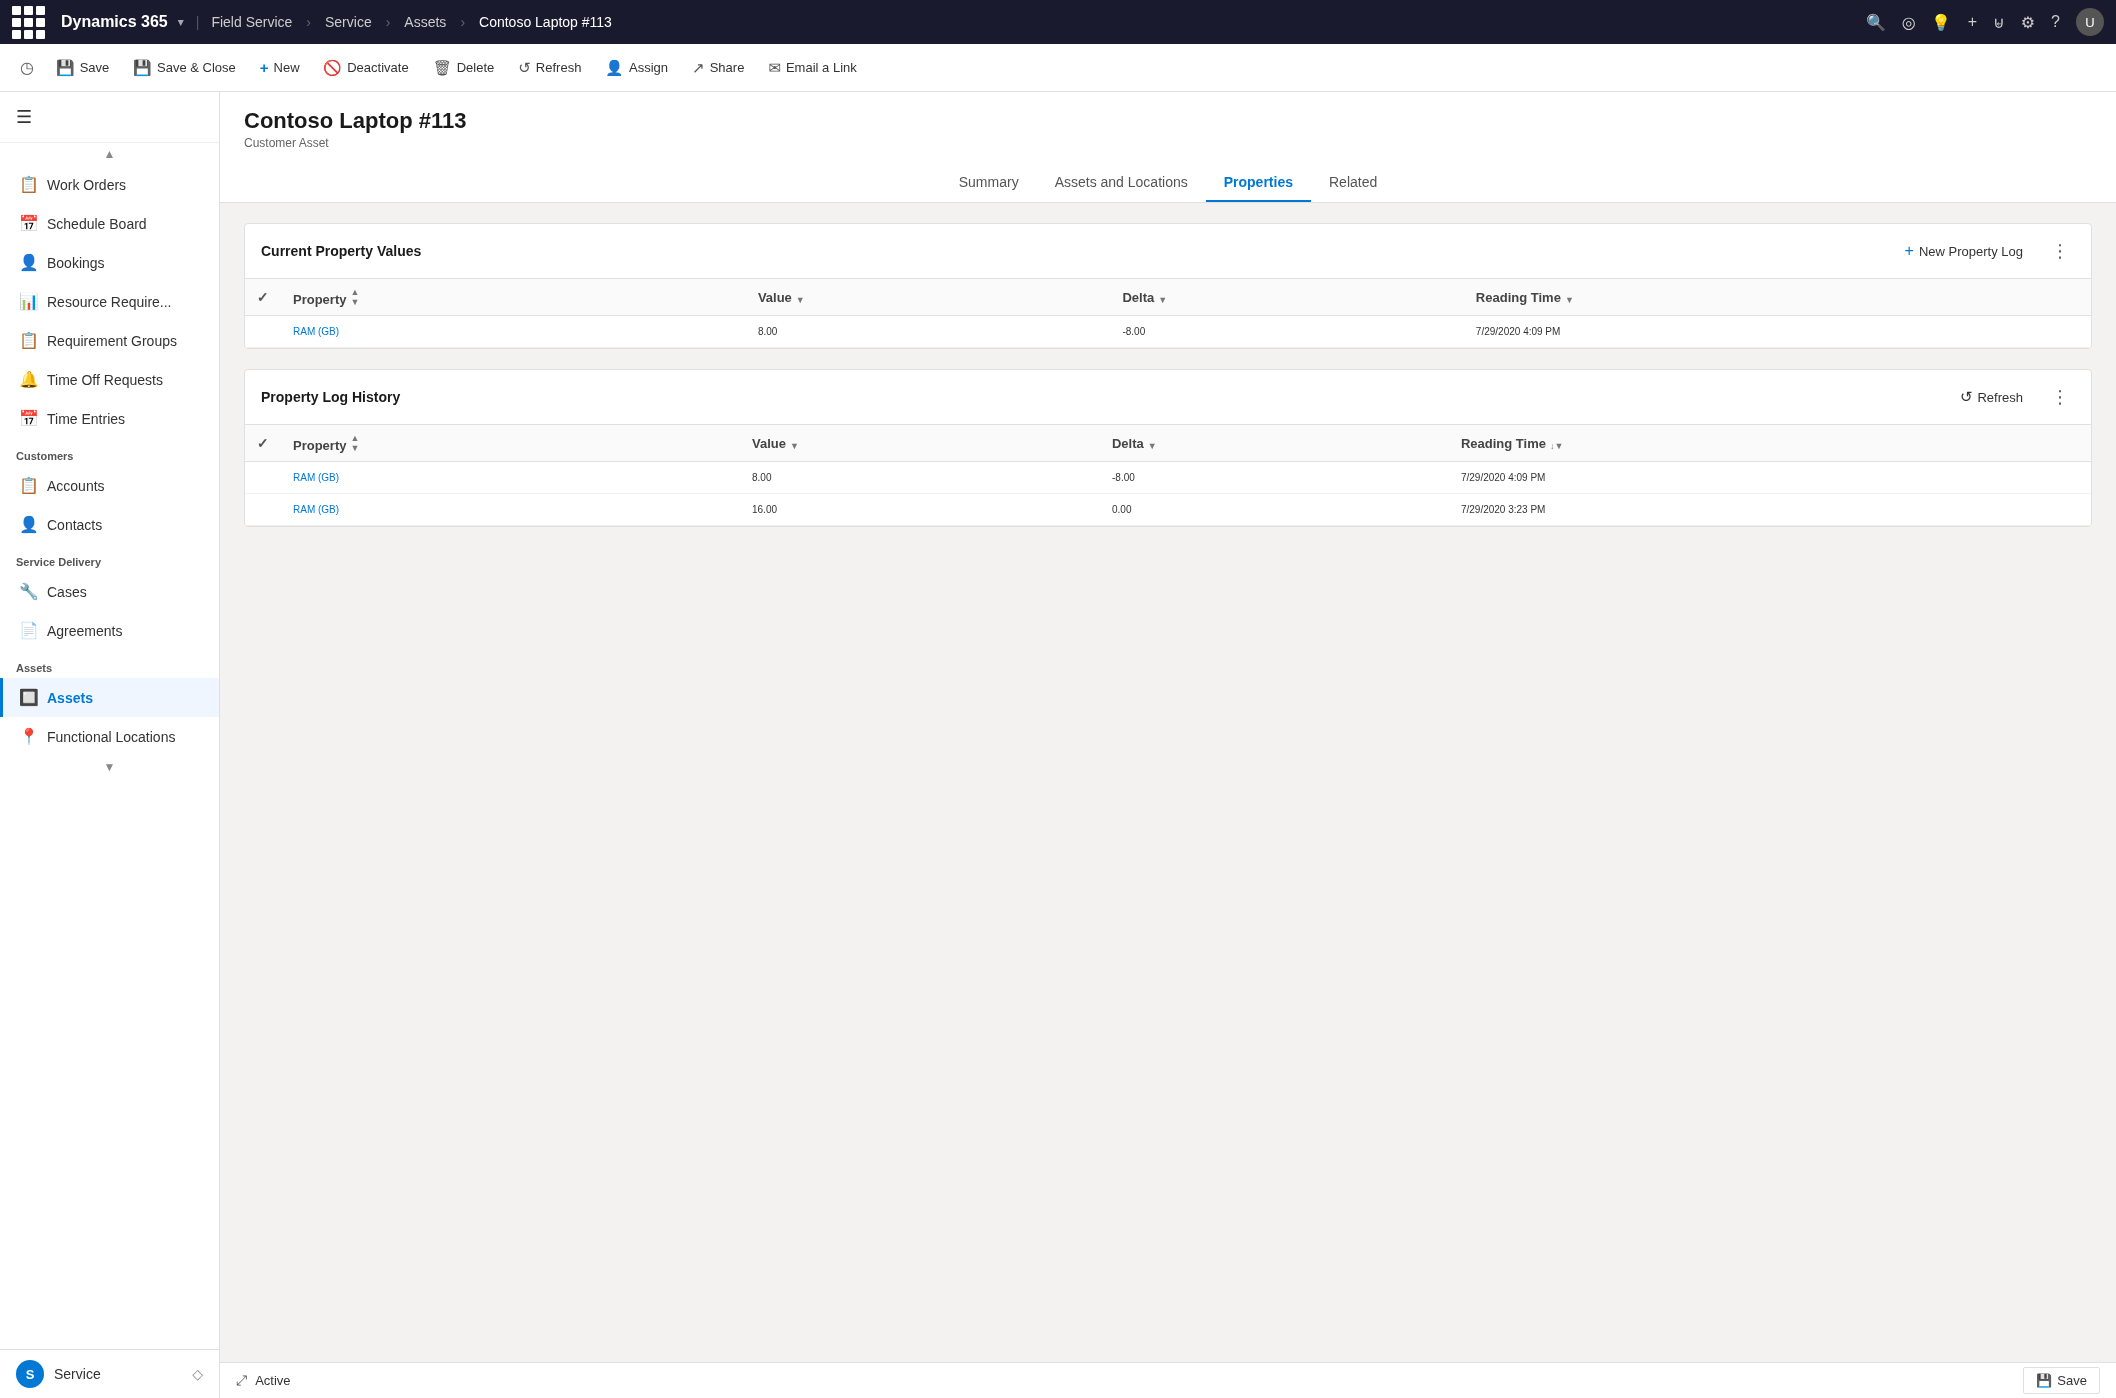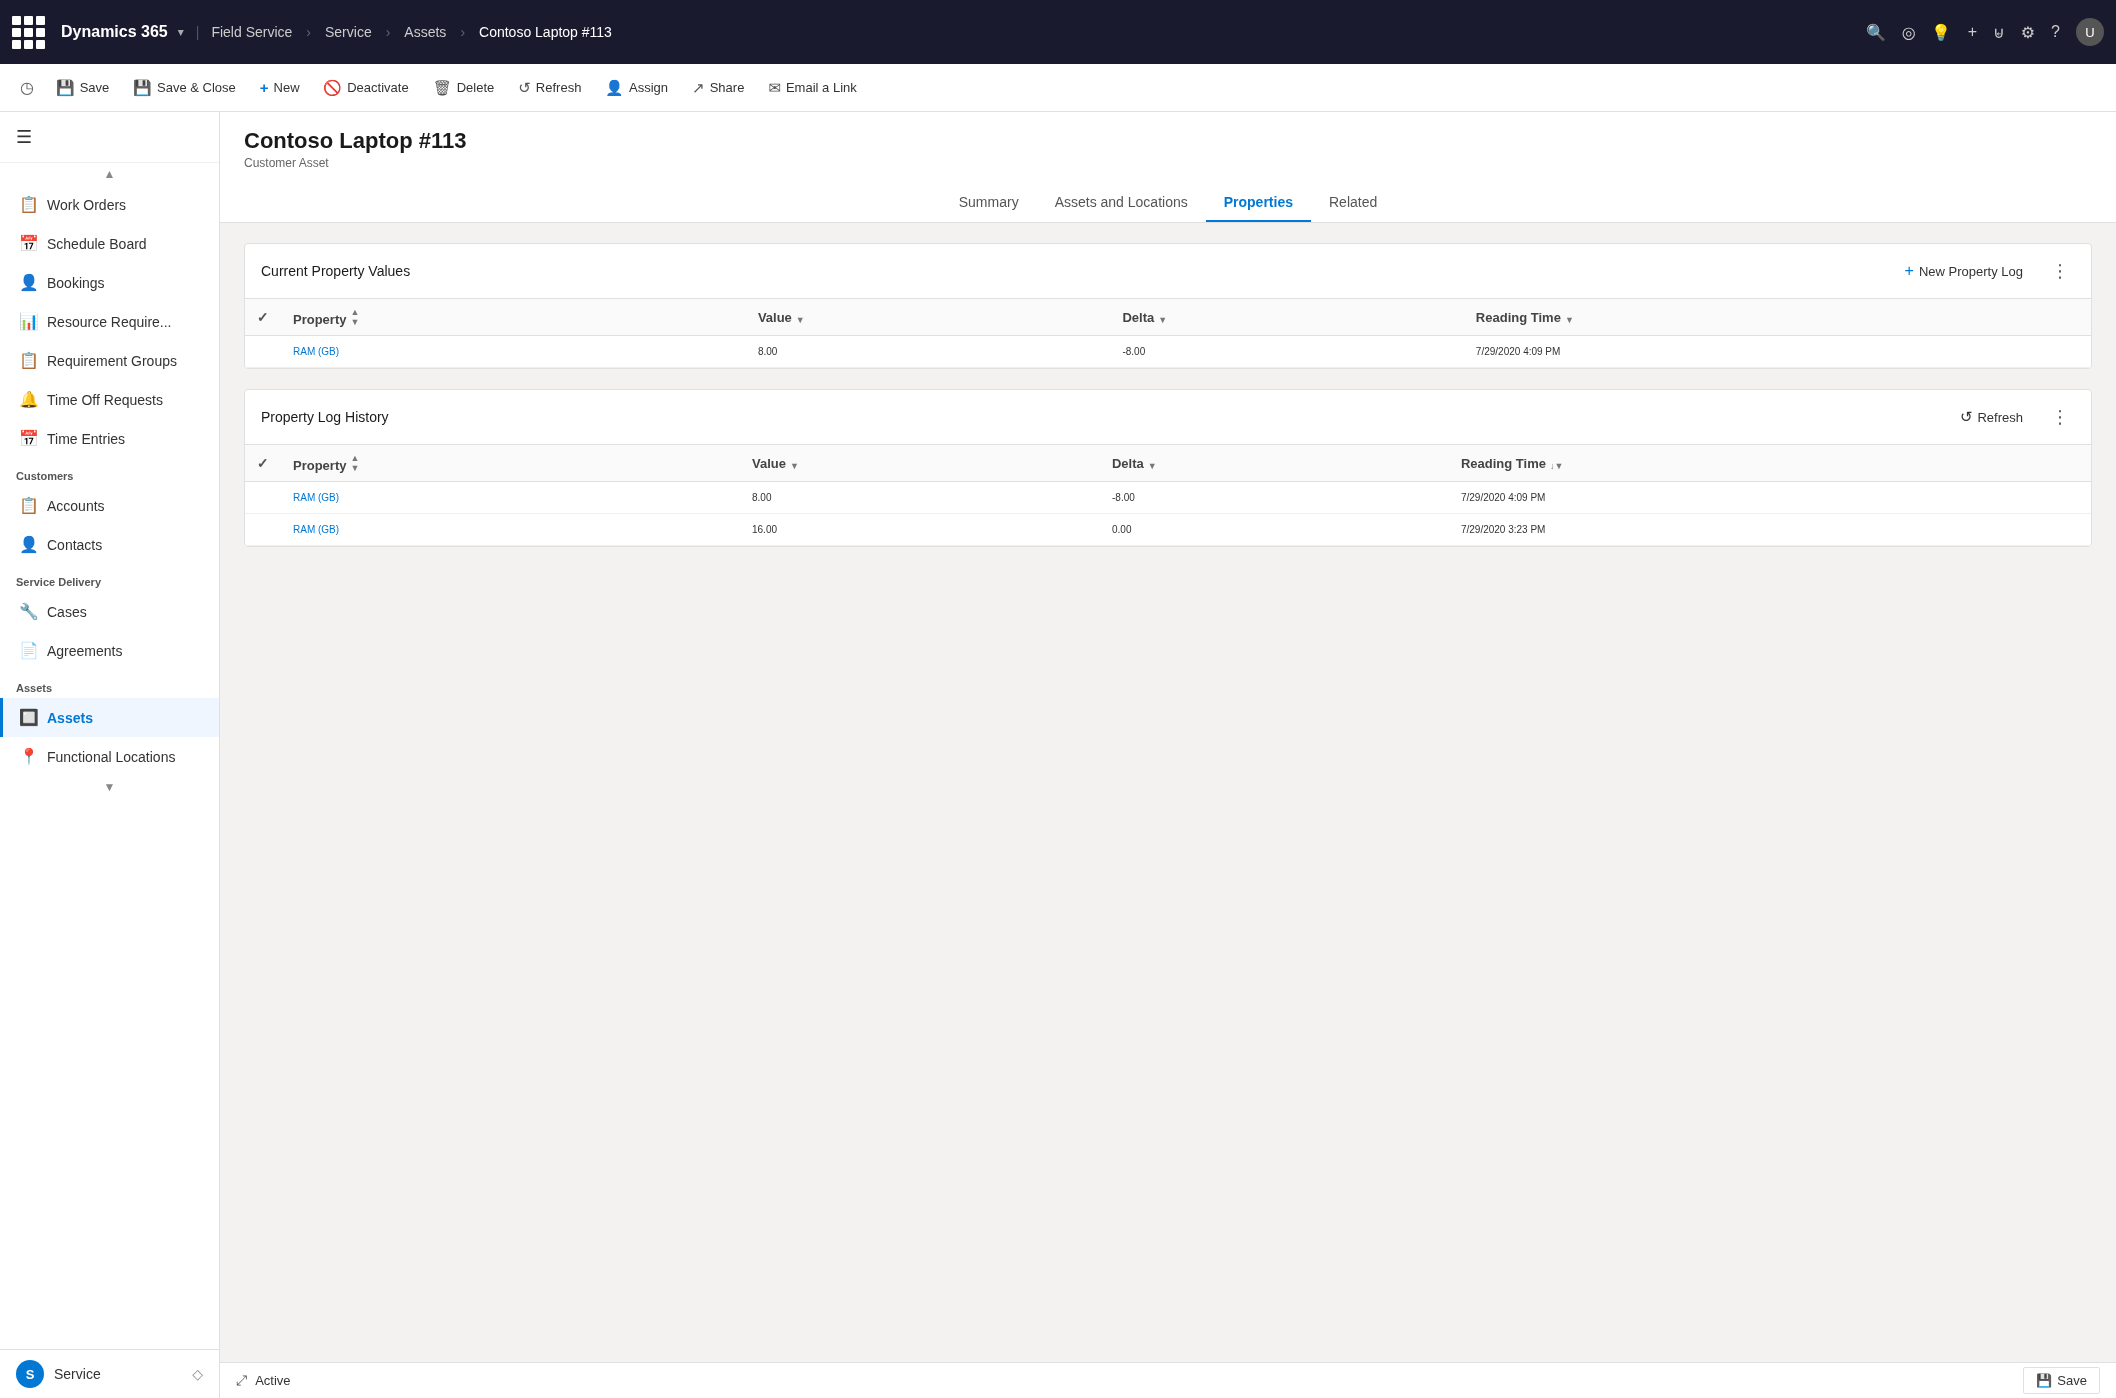--- a/index.html
+++ b/index.html
@@ -2,21 +2,21 @@
 <html><head>
   <meta charset="utf-8">
   <style>
     * { box-sizing: border-box; margin: 0; padding: 0; }
     body { font-family: 'Segoe UI', sans-serif; font-size: 14px; background: #f3f2f1; display: flex; flex-direction: column; height: 100vh; overflow: hidden; }
 
     
     .top-nav {
       background: #1a1a2e;
       color: #fff;
-      height: 64px;
+      height: 44px;
       display: flex;
       align-items: center;
       padding: 0 12px;
       gap: 8px;
       flex-shrink: 0;
     }
     .top-nav-grid { display: grid; grid-template-columns: 9px 9px 9px; grid-template-rows: 9px 9px 9px; gap: 3px; cursor: pointer; }
     .top-nav-grid span { display: block; width: 9px; height: 9px; background: #fff; border-radius: 1px; }
     .top-nav-brand { font-size: 16px; font-weight: 600; color: #fff; margin-left: 8px; }
     .top-nav-chevron { font-size: 12px; color: #aaa; margin-left: 2px; cursor: pointer; }
@@ -124,21 +124,21 @@
       background: #fff;
       border: 1px solid #e0e0e0;
       border-radius: 4px;
       margin-bottom: 20px;
     }
     .section-header {
       display: flex; align-items: center;
       padding: 12px 16px;
       border-bottom: 1px solid #e0e0e0;
     }
-    .section-title { font-size: 14px; font-weight: 400; color: #1a1a1a; flex: 1; }
+    .section-title { font-size: 14px; font-weight: 700; color: #1a1a1a; flex: 1; }
     .section-actions { display: flex; align-items: center; gap: 12px; }
     .section-action-btn {
       display: flex; align-items: center; gap: 5px;
       padding: 5px 10px; border: none; background: transparent;
       cursor: pointer; font-size: 13px; color: #333; border-radius: 2px;
     }
     .more-btn { background: transparent; border: none; cursor: pointer; color: #555; font-size: 18px; padding: 4px 6px; border-radius: 2px; }
 
     
     .prop-table { width: 100%; border-collapse: collapse; }

